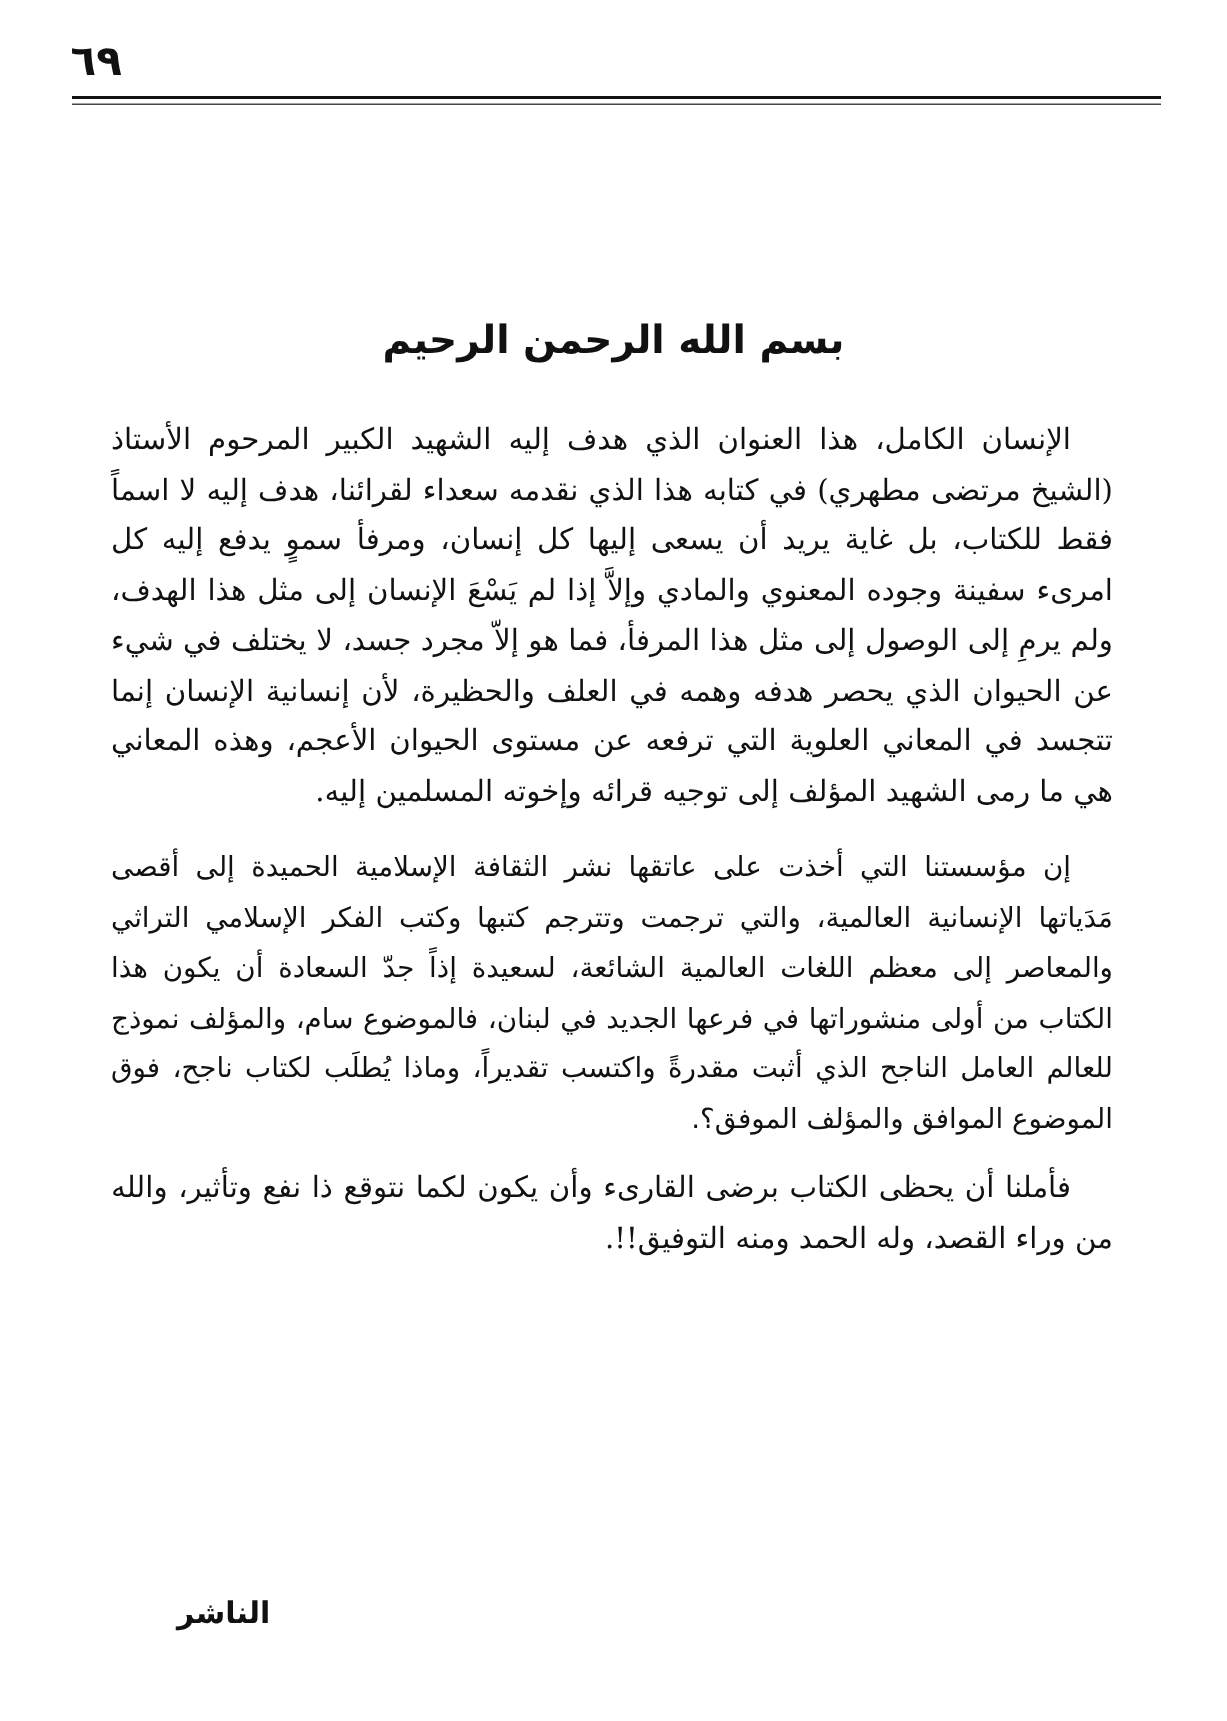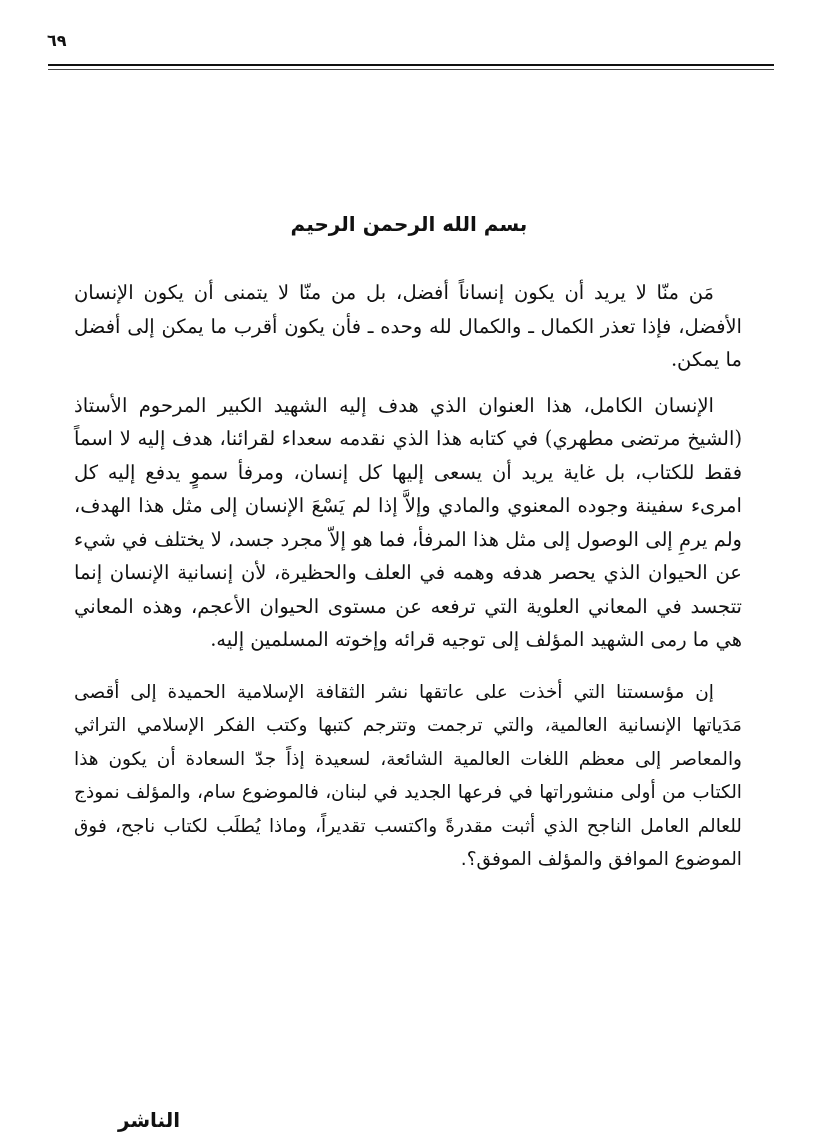--- a/index.html
+++ b/index.html
@@ -14,56 +14,55 @@
     direction: rtl;
   }
   .running-title {
     position: absolute; right: 0; top: 6px;
     font-family: "DejaVu Sans", sans-serif; font-weight: bold;
     font-size: 22px; line-height: 30px; direction: rtl;
   }
   .page-number {
     position: absolute; left: 0; top: 6px;
     font-family: "DejaVu Sans", sans-serif; font-weight: bold;
-    font-size: 16px; line-height: 30px;
+    font-size: 28px; line-height: 30px;
   }
   .rule-thick { position: absolute; top: 64px; left: 48px; width: 726px; height: 2px; background: #111; }
   .rule-thin  { position: absolute; top: 69px; left: 48px; width: 726px; height: 1px; background: #444; }
   .basmala {
     position: absolute; top: 212px; left: 0; width: 818px; text-align: center;
-    font-family: "DejaVu Sans", sans-serif; font-weight: bold; font-size: 20px;
+    font-family: "DejaVu Sans", sans-serif; font-weight: bold; font-size: 26px;
     direction: rtl;
   }
   .body-text {
     position: absolute; top: 276px; left: 74px; width: 668px;
     direction: rtl; text-align: justify; text-align-last: right;
     font-size: 19.5px; line-height: 33.5px;
   }
   .para { margin: 0 0 12px 0; text-indent: 28px; }
   .para.first { text-indent: 28px; }
   .para.sans { font-family: "DejaVu Sans", sans-serif; font-size: 18.5px; margin-top: 18px; }
   .signature {
     position: absolute; top: 1063px; left: 118px;
     font-family: "DejaVu Sans", sans-serif; font-weight: bold; font-size: 20px;
     direction: rtl;
-    margin-top: 45px;
   }
 </style>
 </head>
 <body>
 
 <div class="page">
   <div class="running-head">
     <span class="page-number">٦٩</span>
   </div>
   <div class="rule-thick"></div>
   <div class="rule-thin"></div>
 
   <div class="basmala">بسم الله الرحمن الرحيم</div>
 
   <div class="body-text">
-    <p class="para first">مَن منّا لا يريد أن يكون إنساناً أفضل، بل من منّا لا يتمنى أن يكون الإنسان الأفضل، فإذا تعذر الكمال ـ والكمال لله وحده ـ فأن يكون أقرب ما يمكن إلى أفضل ما يمكن.</p>
     <p class="para">الإنسان الكامل، هذا العنوان الذي هدف إليه الشهيد الكبير المرحوم الأستاذ (الشيخ مرتضى مطهري) في كتابه هذا الذي نقدمه سعداء لقرائنا، هدف إليه لا اسماً فقط للكتاب، بل غاية يريد أن يسعى إليها كل إنسان، ومرفأ سموٍ يدفع إليه كل امرىء سفينة وجوده المعنوي والمادي وإلاَّ إذا لم يَسْعَ الإنسان إلى مثل هذا الهدف، ولم يرمِ إلى الوصول إلى مثل هذا المرفأ، فما هو إلاّ مجرد جسد، لا يختلف في شيء عن الحيوان الذي يحصر هدفه وهمه في العلف والحظيرة، لأن إنسانية الإنسان إنما تتجسد في المعاني العلوية التي ترفعه عن مستوى الحيوان الأعجم، وهذه المعاني هي ما رمى الشهيد المؤلف إلى توجيه قرائه وإخوته المسلمين إليه.</p>
     <p class="para sans">إن مؤسستنا التي أخذت على عاتقها نشر الثقافة الإسلامية الحميدة إلى أقصى مَدَياتها الإنسانية العالمية، والتي ترجمت وتترجم كتبها وكتب الفكر الإسلامي التراثي والمعاصر إلى معظم اللغات العالمية الشائعة، لسعيدة إذاً جدّ السعادة أن يكون هذا الكتاب من أولى منشوراتها في فرعها الجديد في لبنان، فالموضوع سام، والمؤلف نموذج للعالم العامل الناجح الذي أثبت مقدرةً واكتسب تقديراً، وماذا يُطلَب لكتاب ناجح، فوق الموضوع الموافق والمؤلف الموفق؟.</p>
+    <p class="para">فأملنا أن يحظى الكتاب برضى القارىء وأن يكون لكما نتوقع ذا نفع وتأثير، والله من وراء القصد، وله الحمد ومنه التوفيق!!.</p>
   </div>
 
   <div class="signature">الناشر</div>
 </div>
 
 </body></html>

